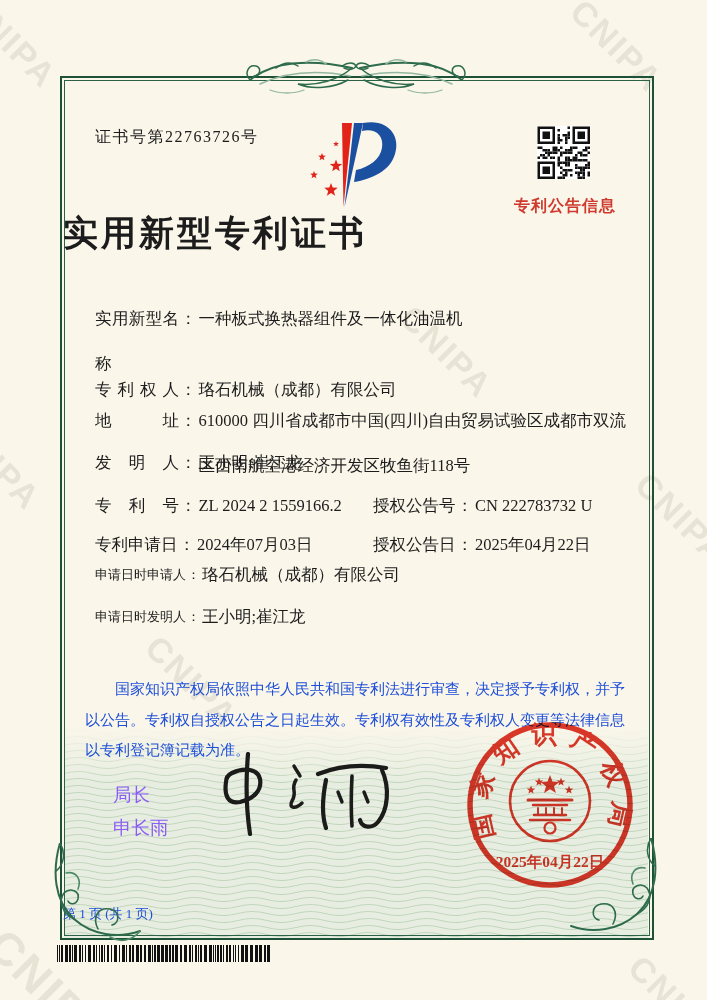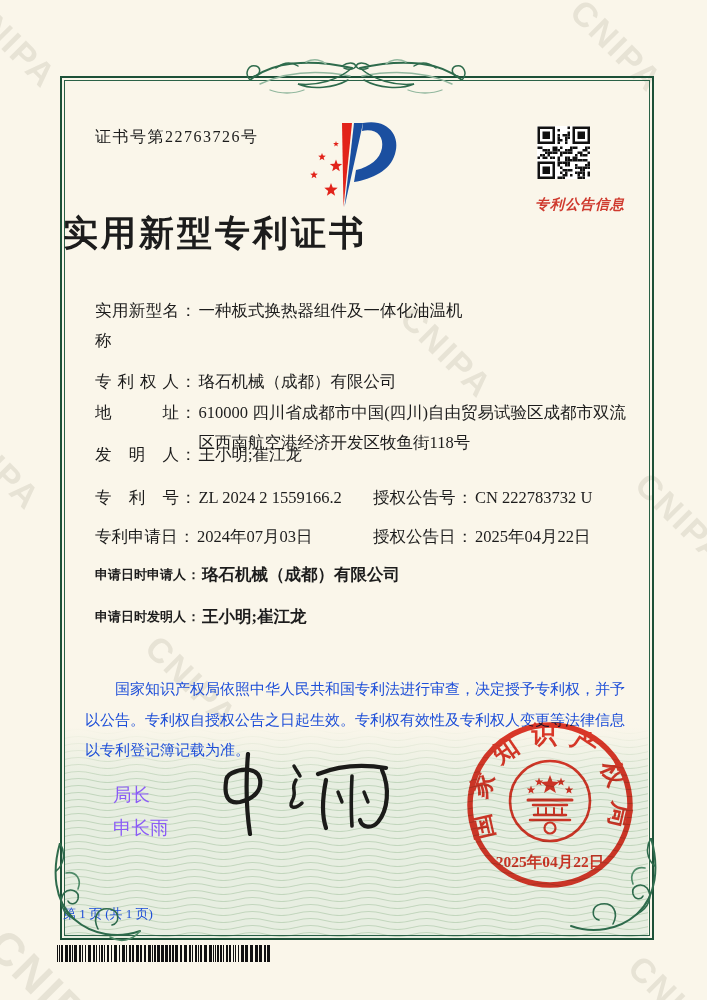--- a/index.html
+++ b/index.html
@@ -16,34 +16,34 @@
       background:linear-gradient(#faf6ea, rgba(250,246,234,0));}
   
   .frame{position:absolute;left:60px;top:76px;width:594px;height:864px;
          border:2.5px solid #1d5138;box-sizing:border-box;z-index:3;}
   .frame-inner{position:absolute;left:2px;top:2px;right:2px;bottom:2px;border:1px solid #2a6147;}
   .deco{position:absolute;z-index:5;}
   
   .cert-no{position:absolute;left:95px;top:127px;font-size:16px;letter-spacing:1.5px;z-index:4;}
   .logo{position:absolute;left:302px;top:116px;z-index:4;}
   .qr{position:absolute;left:537px;top:126px;z-index:4;}
-  .qr-caption{position:absolute;left:505px;top:196px;width:120px;text-align:right;z-index:4;
-      color:#cf3a2e;font-size:14px;letter-spacing:1px;font-style:italic;font-weight:bold;}
+  .qr-caption{position:absolute;left:505px;top:196px;width:120px;text-align:center;z-index:4;
+      color:#cf3a2e;font-size:16px;letter-spacing:1px;font-weight:bold;}
   .title{position:absolute;left:63px;top:210px;width:586px;text-align:left;z-index:4;
       font-size:35px;font-weight:bold;letter-spacing:3px;}
   
   .row{position:absolute;left:95px;display:flex;align-items:flex-start;
-       font-size:16.5px;line-height:30px;z-index:4;}
+       font-size:16.5px;line-height:45px;z-index:4;}
   .row .lbl{white-space:nowrap;}
   .row .lbl-j6{display:inline-block;width:84px;text-align:justify;text-align-last:justify;white-space:normal;}
   .row .colon{margin:0 2px 0 1px;}
   .row .val{white-space:nowrap;}
   .row-addr .val{white-space:normal;width:438px;}
   .row-right{left:373px;}
-  .row-sm{font-size:13px;line-height:24px;font-weight:bold;}
+  .row-sm{font-size:13px;line-height:24px;}
   .row-sm .val{font-size:16.5px;line-height:24px;}
   
   .notice{position:absolute;left:85px;top:674px;width:540px;z-index:4;
       font-size:15px;line-height:30.5px;text-align:justify;text-indent:2em;color:#1d4ed8;}
   
   .director{position:absolute;left:113px;top:778px;z-index:5;
       font-family:"Liberation Sans","DejaVu Sans",sans-serif;font-size:18.5px;line-height:33px;color:#8b5cf6;}
   .signature{position:absolute;left:210px;top:752px;z-index:5;}
   .seal{position:absolute;left:460px;top:715px;z-index:6;opacity:.93;mix-blend-mode:multiply;}
   .footer{position:absolute;left:63px;top:905px;width:586px;text-align:left;z-index:4;

